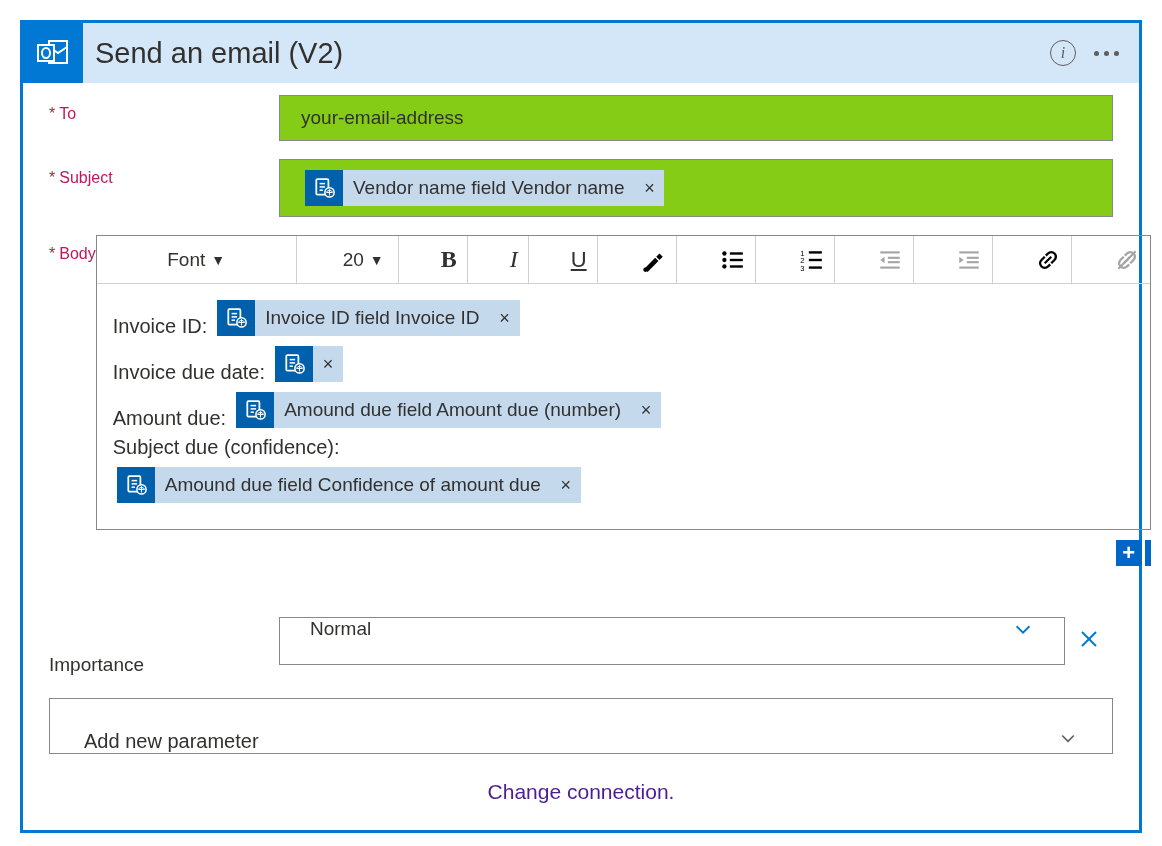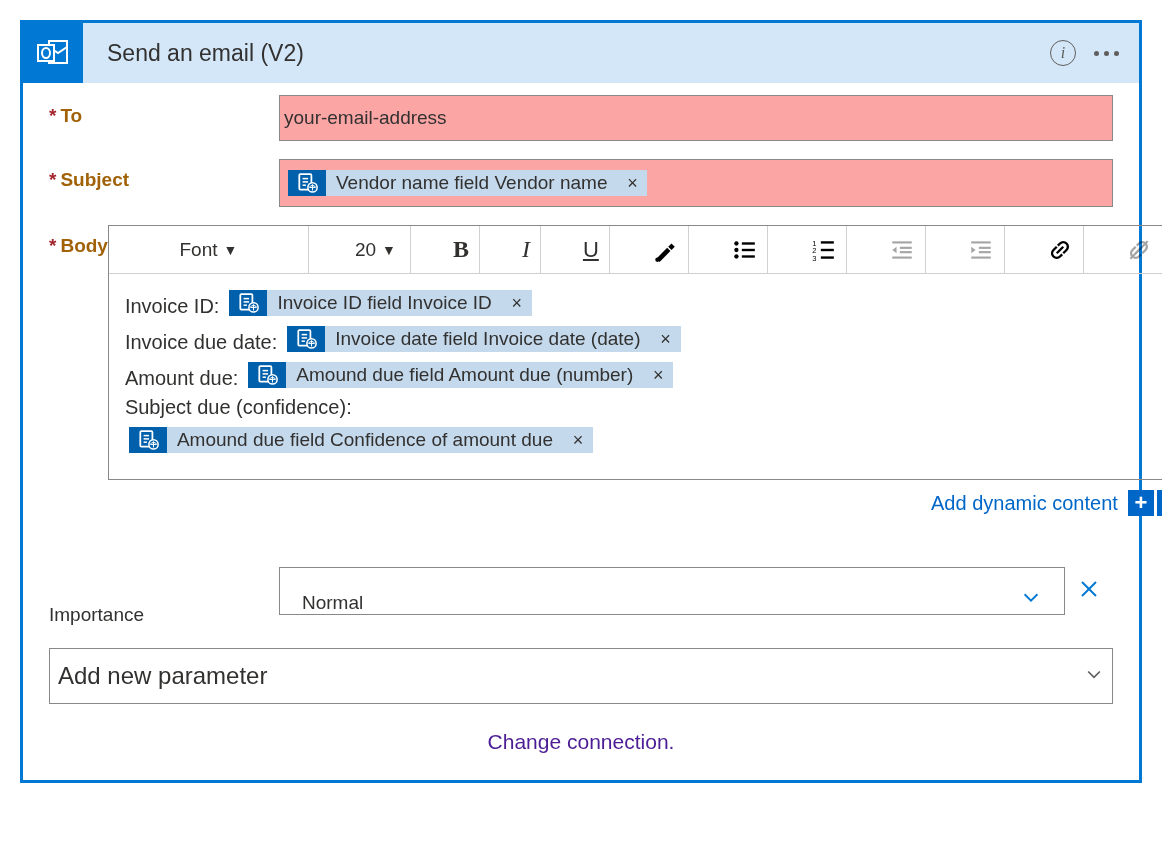--- a/index.html
+++ b/index.html
@@ -25,22 +25,22 @@
   .card-header .icon-box {
     width: 60px;
     height: 60px;
     background: #0078d4;
     display: flex;
     align-items: center;
     justify-content: center;
     flex: none;
   }
   .card-header .title {
-    padding-left: 24px;
-    font-size: 23px;
+    padding-left: 12px;
+    font-size: 29px;
     color: #323130;
     flex: 1;
   }
   .card-header .actions {
     display: flex;
     align-items: center;
     gap: 18px;
     padding-right: 20px;
   }
   .info-circle {
@@ -64,50 +64,49 @@
     padding: 12px 26px 4px 26px;
   }
   .row {
     display: flex;
     align-items: flex-start;
     margin-bottom: 18px;
   }
   .row .label {
     width: 230px;
     padding-top: 10px;
-    font-size: 19px;
-    color: #a16207;
-    font-weight: bold;
+    font-size: 16px;
+    color: #be185d;
   }
   .req .label::before {
     content: "*";
     color: #a4262c;
     margin-right: 4px;
   }
   .row .field {
     flex: 1;
   }
   .input-box {
     border: 1px solid #8a8886;
-    padding: 8px 4px;
+    padding: 8px 21px;
     display: flex;
     align-items: center;
     flex-wrap: wrap;
     min-height: 46px;
-    background: #fca5a5;
+    background: #84cc16;
     font-size: 19px;
   }
   .input-box.value { color: #323130; }
   .token {
     display: inline-flex;
     align-items: stretch;
     background: #c5d9ec;
     margin: 2px 16px 2px 4px;
     font-size: 19px;
-    height: 26px;
+    height: 36px;
   }
   .token .tk-icon {
     width: 38px;
     background: #0060ac;
     display: flex; align-items: center; justify-content: center;
     flex: none;
   }
   .token .tk-label {
     display: flex; align-items: center;
     padding: 0 10px;
@@ -189,43 +188,43 @@
   }
   .importance-row .label {
     width: 230px;
     font-size: 19px;
     margin-top: 48px;
   }
   .select-box {
     flex: 1;
     border: 1px solid #8a8886;
     height: 48px;
-    display: flex; align-items: flex-end; justify-content: space-between;
-    padding: 0 22px;
+    display: flex; align-items: flex-start; justify-content: space-between;
+    padding: 0 30px;
     font-size: 19px;
     cursor: pointer;
   }
   .chev {
     color: #0078d4;
     font-size: 22px;
   }
   .x-close {
     color: #0078d4;
     font-size: 28px;
     padding: 0 12px;
     cursor: pointer;
     line-height: 1;
   }
 
   .add-param {
     border: 1px solid #8a8886;
     height: 56px;
-    display: flex; align-items: center; justify-content: space-between;
-    padding: 0 8px;
-    font-size: 24px;
+    display: flex; align-items: flex-end; justify-content: space-between;
+    padding: 0 34px;
+    font-size: 20px;
     cursor: pointer;
     margin-bottom: 20px;
   }
   .add-param .chev-down { color: #605e5c; font-size: 20px; }
 
   .change-conn {
     text-align: center;
     color: #4c1d95;
     font-size: 21px;
     padding: 6px 0 22px 0;
@@ -396,21 +395,20 @@
               </span>
             </div>
             <div class="body-line">
               <span class="line-label">Invoice due date: </span>
               <span class="token">
                 <span class="tk-icon">
                     <svg width="22" height="22" viewBox="0 0 20 20">
                       <use href="#form-icon"></use>
                     </svg>
                   </span>
-                <span class="tk-label">Invoice date field Invoice date (date)</span>
                 <span class="tk-close">×</span>
               </span>
             </div>
             <div class="body-line">
               <span class="line-label">Amount due: </span>
               <span class="token">
                 <span class="tk-icon">
                     <svg width="22" height="22" viewBox="0 0 20 20">
                       <use href="#form-icon"></use>
                     </svg>
@@ -430,21 +428,20 @@
                     </svg>
                   </span>
                 <span class="tk-label">Amound due field Confidence of amount due</span>
                 <span class="tk-close">×</span>
               </span>
             </div>
           </div>
         </div>
 
         <div class="dyn-row">
-          <a>Add dynamic content</a>
           <div class="plus-badge">
             <div class="sq">+</div>
             <div class="bar"></div>
           </div>
         </div>
       </div>
     </div>
 
     <div class="importance-row">
       <div class="label">Importance</div>

